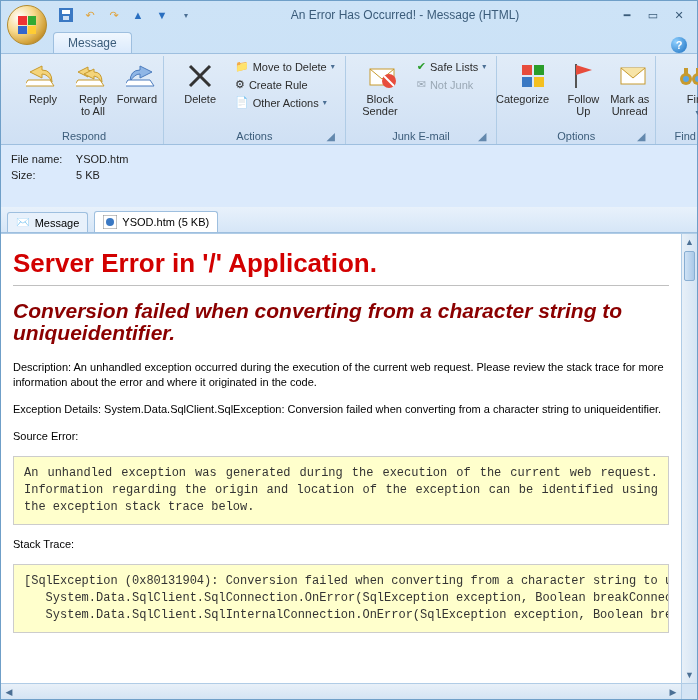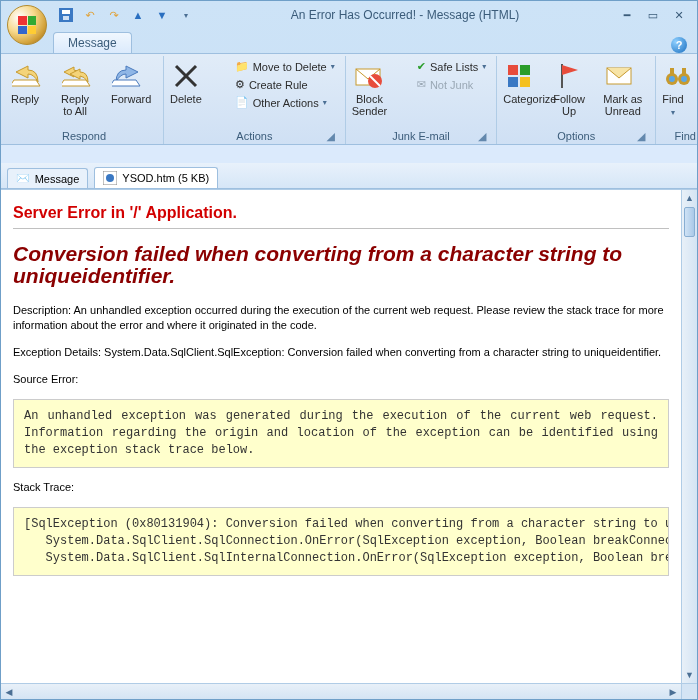--- a/index.html
+++ b/index.html
@@ -19,21 +19,21 @@
   .tabrow { display:flex; align-items:flex-end; padding-left:52px; height:24px;}
   .tab { background:linear-gradient(#f0f7fe,#dbeafc); border:1px solid #9ebfdf; border-bottom:none; border-radius:4px 4px 0 0; padding:3px 14px; color:#3b5c7a; font-size:12px;}
   .help-icon { margin-left:auto; margin-right:10px; width:16px; height:16px; border-radius:50%; background:radial-gradient(circle at 30% 30%,#8fd0ff,#1a6fc0); color:#fff; font-weight:bold; text-align:center; line-height:16px; font-size:11px;}
   
   .ribbon { background:linear-gradient(#e1ecf8,#cfe0f4); border-top:1px solid #9ebfdf; border-bottom:1px solid #9ebfdf; height:92px; display:flex; padding:2px 4px 0 4px;}
   .group { border-right:1px solid #b0cce6; padding:0 6px; display:flex; flex-direction:column;}
   .group:last-child{border-right:none}
   .group-body { flex:1; display:flex; align-items:flex-start; gap:4px; padding-top:2px;}
   .group-label { text-align:center; color:#3b5c7a; font-size:11px; padding:1px 0 2px 0; position:relative;}
   .dlauncher { position:absolute; right:2px; top:1px; width:12px; height:12px; color:#6388ad;}
-  .bigbtn { display:flex; flex-direction:column; align-items:flex-start; width:46px; padding:2px 0; border-radius:3px;}
+  .bigbtn { display:flex; flex-direction:column; align-items:flex-end; width:46px; padding:2px 0; border-radius:3px;}
   .bigbtn .ico { width:32px; height:32px; display:flex; align-items:center; justify-content:center;}
   .bigbtn .lbl { text-align:center; line-height:12px; color:#2b2b2b; margin-top:1px;}
   .stackcol { display:flex; flex-direction:column; gap:1px;}
   .smallbtn { display:flex; align-items:center; gap:4px; padding:2px 4px; color:#2b2b2b; white-space:nowrap;}
   .smallbtn.disabled { color:#9aa8b5;}
   .sep { width:1px; background:#b0cce6; margin:4px 3px;}
   
   .infobar { background:#dbeafc; padding:6px 10px; color:#222; font-size:11px; line-height:16px;}
   .infobar b{font-weight:normal; display:inline-block; width:62px;}
   
@@ -44,21 +44,21 @@
   .content-wrap { flex:1; background:#fff; position:relative; border-top:1px solid #b0cce6;}
   .content-scroll { position:absolute; top:0; left:0; right:16px; bottom:16px; overflow:hidden; padding:14px 12px;}
   .vsb { position:absolute; top:0; right:0; bottom:16px; width:16px; background:linear-gradient(90deg,#e8f0f8,#d4e4f4); border-left:1px solid #b0cce6;}
   .vsb .arrow{height:16px; text-align:center; color:#4b6f94; font-size:9px; line-height:16px;}
   .vsb .thumb{ margin:1px 2px; height:30px; background:linear-gradient(90deg,#cfe2f5,#a9c9e8); border:1px solid #88aed2; border-radius:2px;}
   .hsb { position:absolute; left:0; right:16px; bottom:0; height:16px; background:linear-gradient(#e8f0f8,#d4e4f4); border-top:1px solid #b0cce6; display:flex;}
   .hsb .arrow{width:16px; text-align:center; color:#4b6f94; font-size:9px; line-height:16px;}
   .hsb .track{flex:1;}
   .corner{position:absolute; right:0; bottom:0; width:16px; height:16px; background:#d4e4f4; border-left:1px solid #b0cce6; border-top:1px solid #b0cce6;}
   
-  h1.ysod { font-family: Verdana, sans-serif; color:#d20000; font-size:16px; font-weight:600; margin-bottom:6px;}
+  h1.ysod { font-family: Verdana, sans-serif; color:#d20000; font-size:26px; font-weight:600; margin-bottom:6px;}
   hr.ysod { border:none; border-top:1px solid #c0c0c0; margin-bottom:14px;}
   h2.ysod { font-family: Verdana, sans-serif; color:#8b0000; font-size:21px; font-style:italic; font-weight:600; margin-bottom:16px; line-height:22px;}
   .ysod-p { font-family: Arial, sans-serif; color:#000; font-size:11px; line-height:15px; margin-bottom:12px;}
   .ysod-p b{font-weight:normal;}
   .codebox { background:#ffffcc; border:1px solid #ccc; padding:8px 10px; font-family:Consolas,"Courier New",monospace; font-size:12px; color:#333; line-height:17px; margin-bottom:12px; text-align:justify;}
   .codebox.pre { white-space:pre; text-align:left; overflow:hidden;}
   svg{display:block}
 </style>
 </head>
 <body>
@@ -250,20 +250,24 @@
                 <rect x="18" y="4" width="4" height="7" fill="#c79a2e"></rect>
               </svg>
             </div>
           <div class="lbl"><span>Find</span><br><span style="font-size:8px;color:#4b6f94">▾</span></div>
         </div>
       </div>
       <div class="group-label"><span>Find</span></div>
     </div>
   </div>
 
+  <div class="infobar">
+    <div><b>File name:</b> <span>YSOD.htm</span></div>
+    <div><b>Size:</b> <span>5 KB</span></div>
+  </div>
 
   <div style="height:18px; background:#dbeafc"></div>
 
   <div class="attach-row">
     <div class="attach-tab">
       <span>✉️</span>
       <span>Message</span>
     </div>
     <div class="attach-tab active">
       <span>

